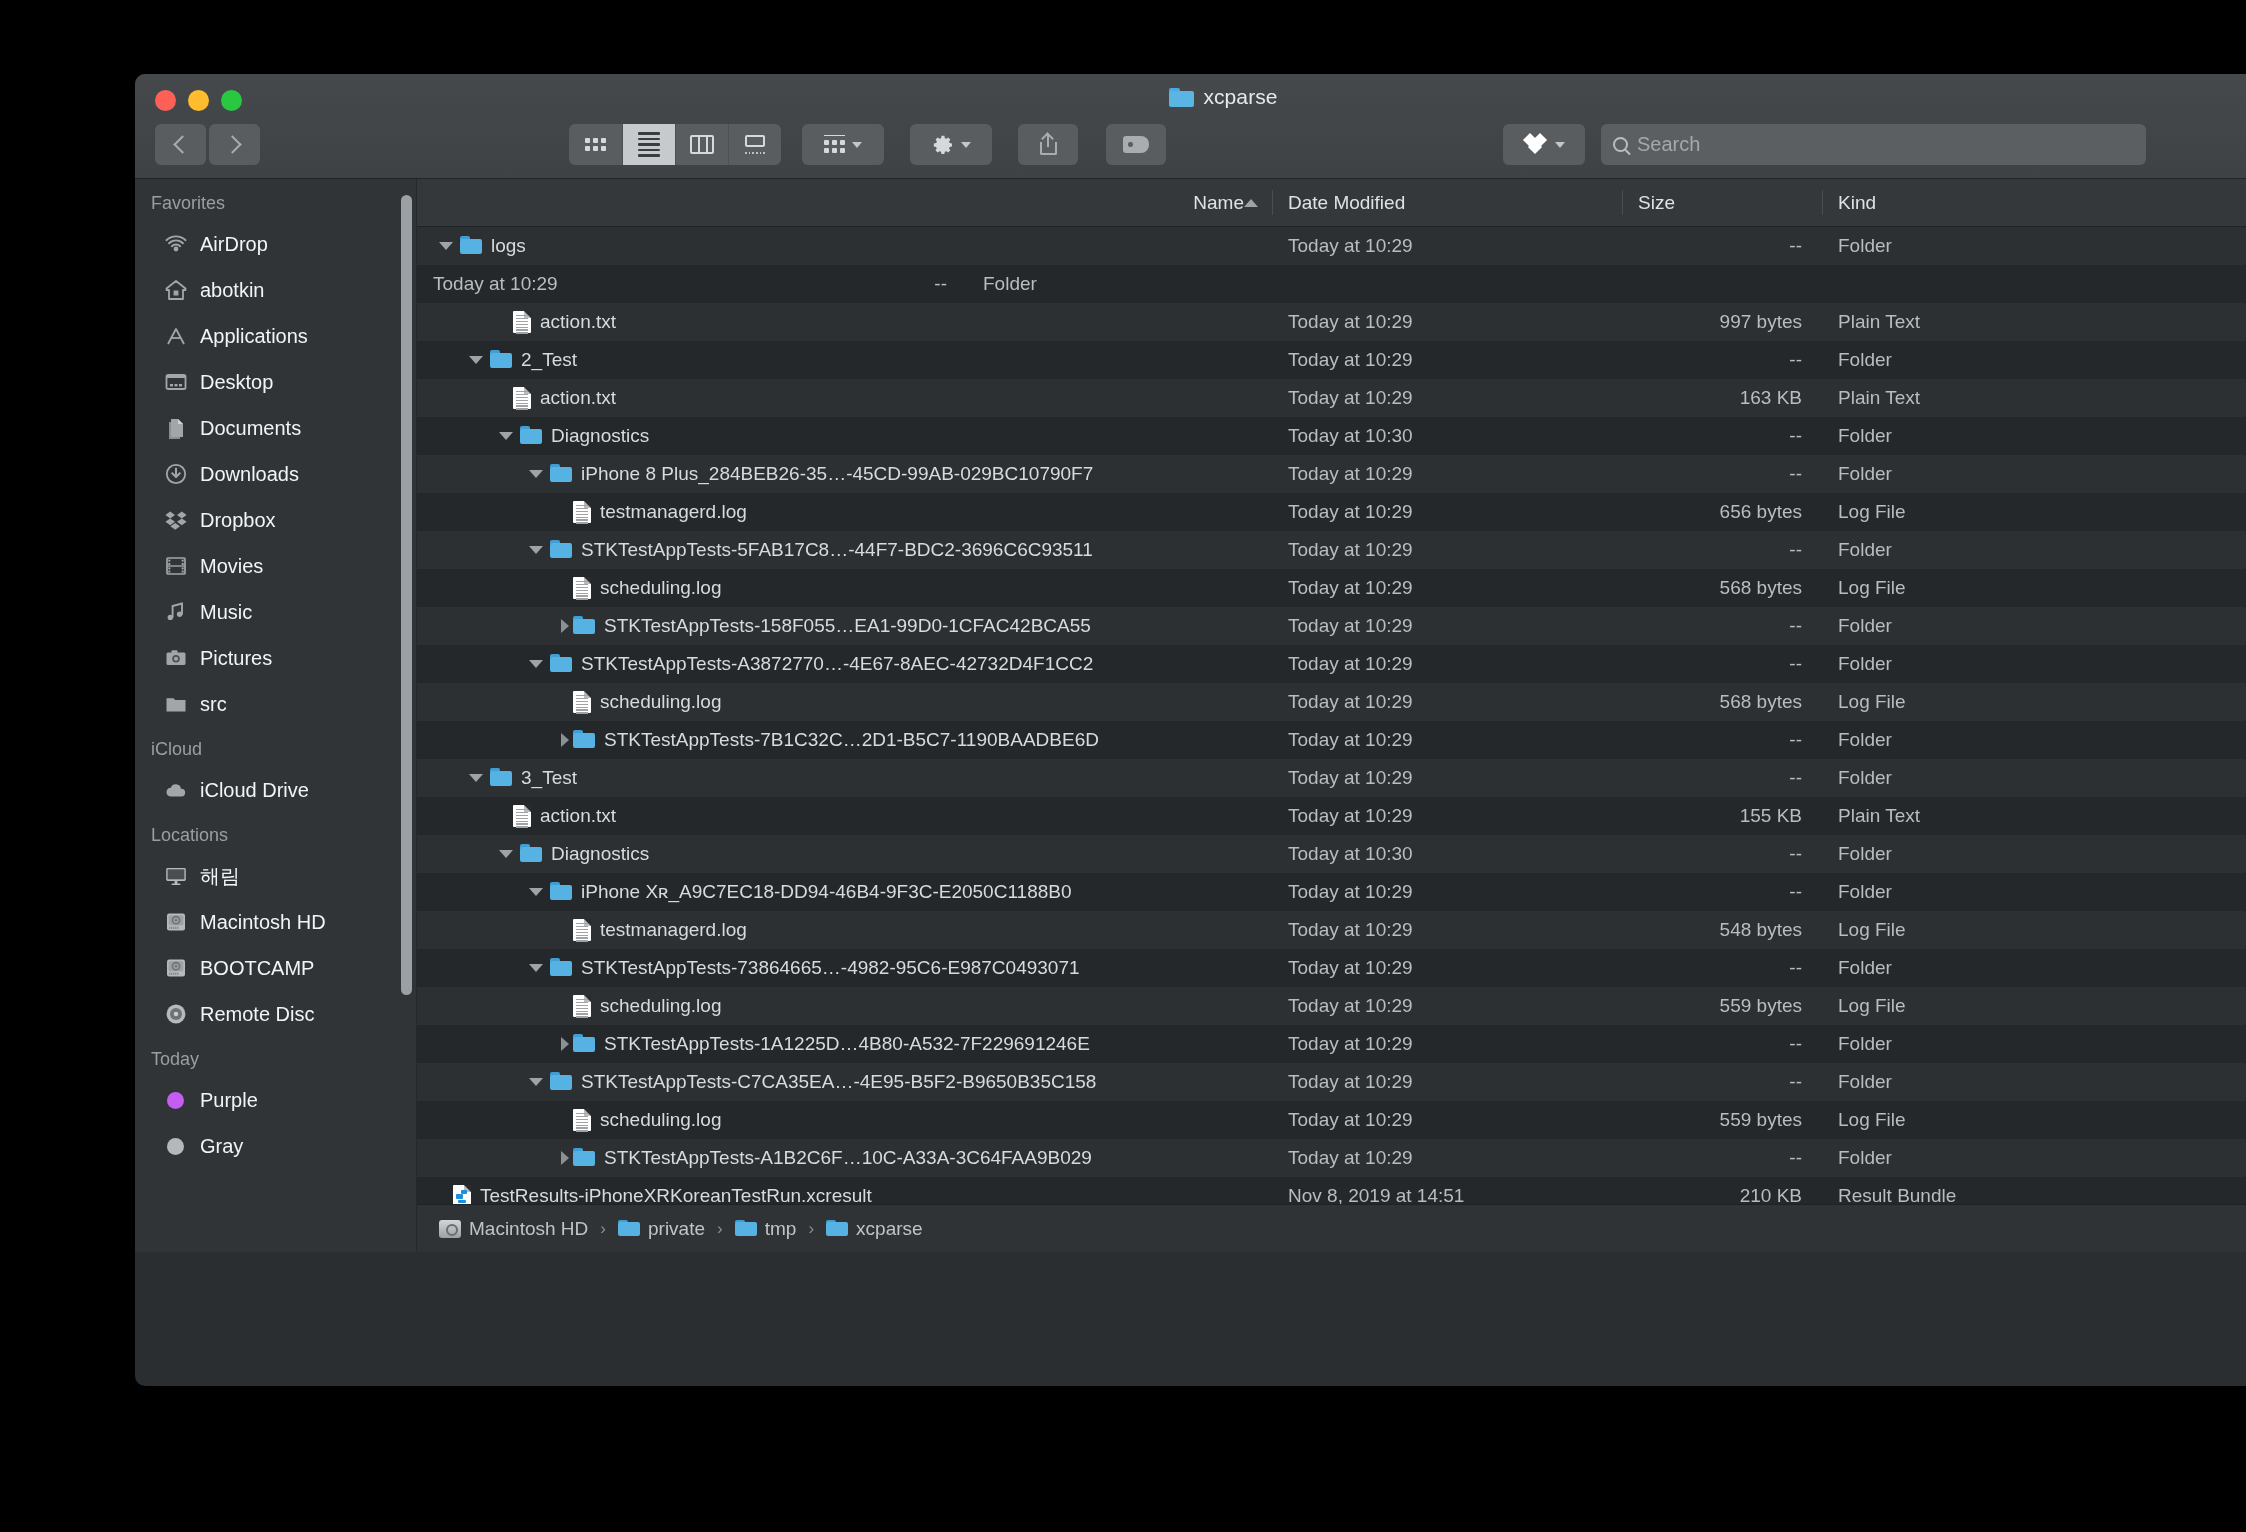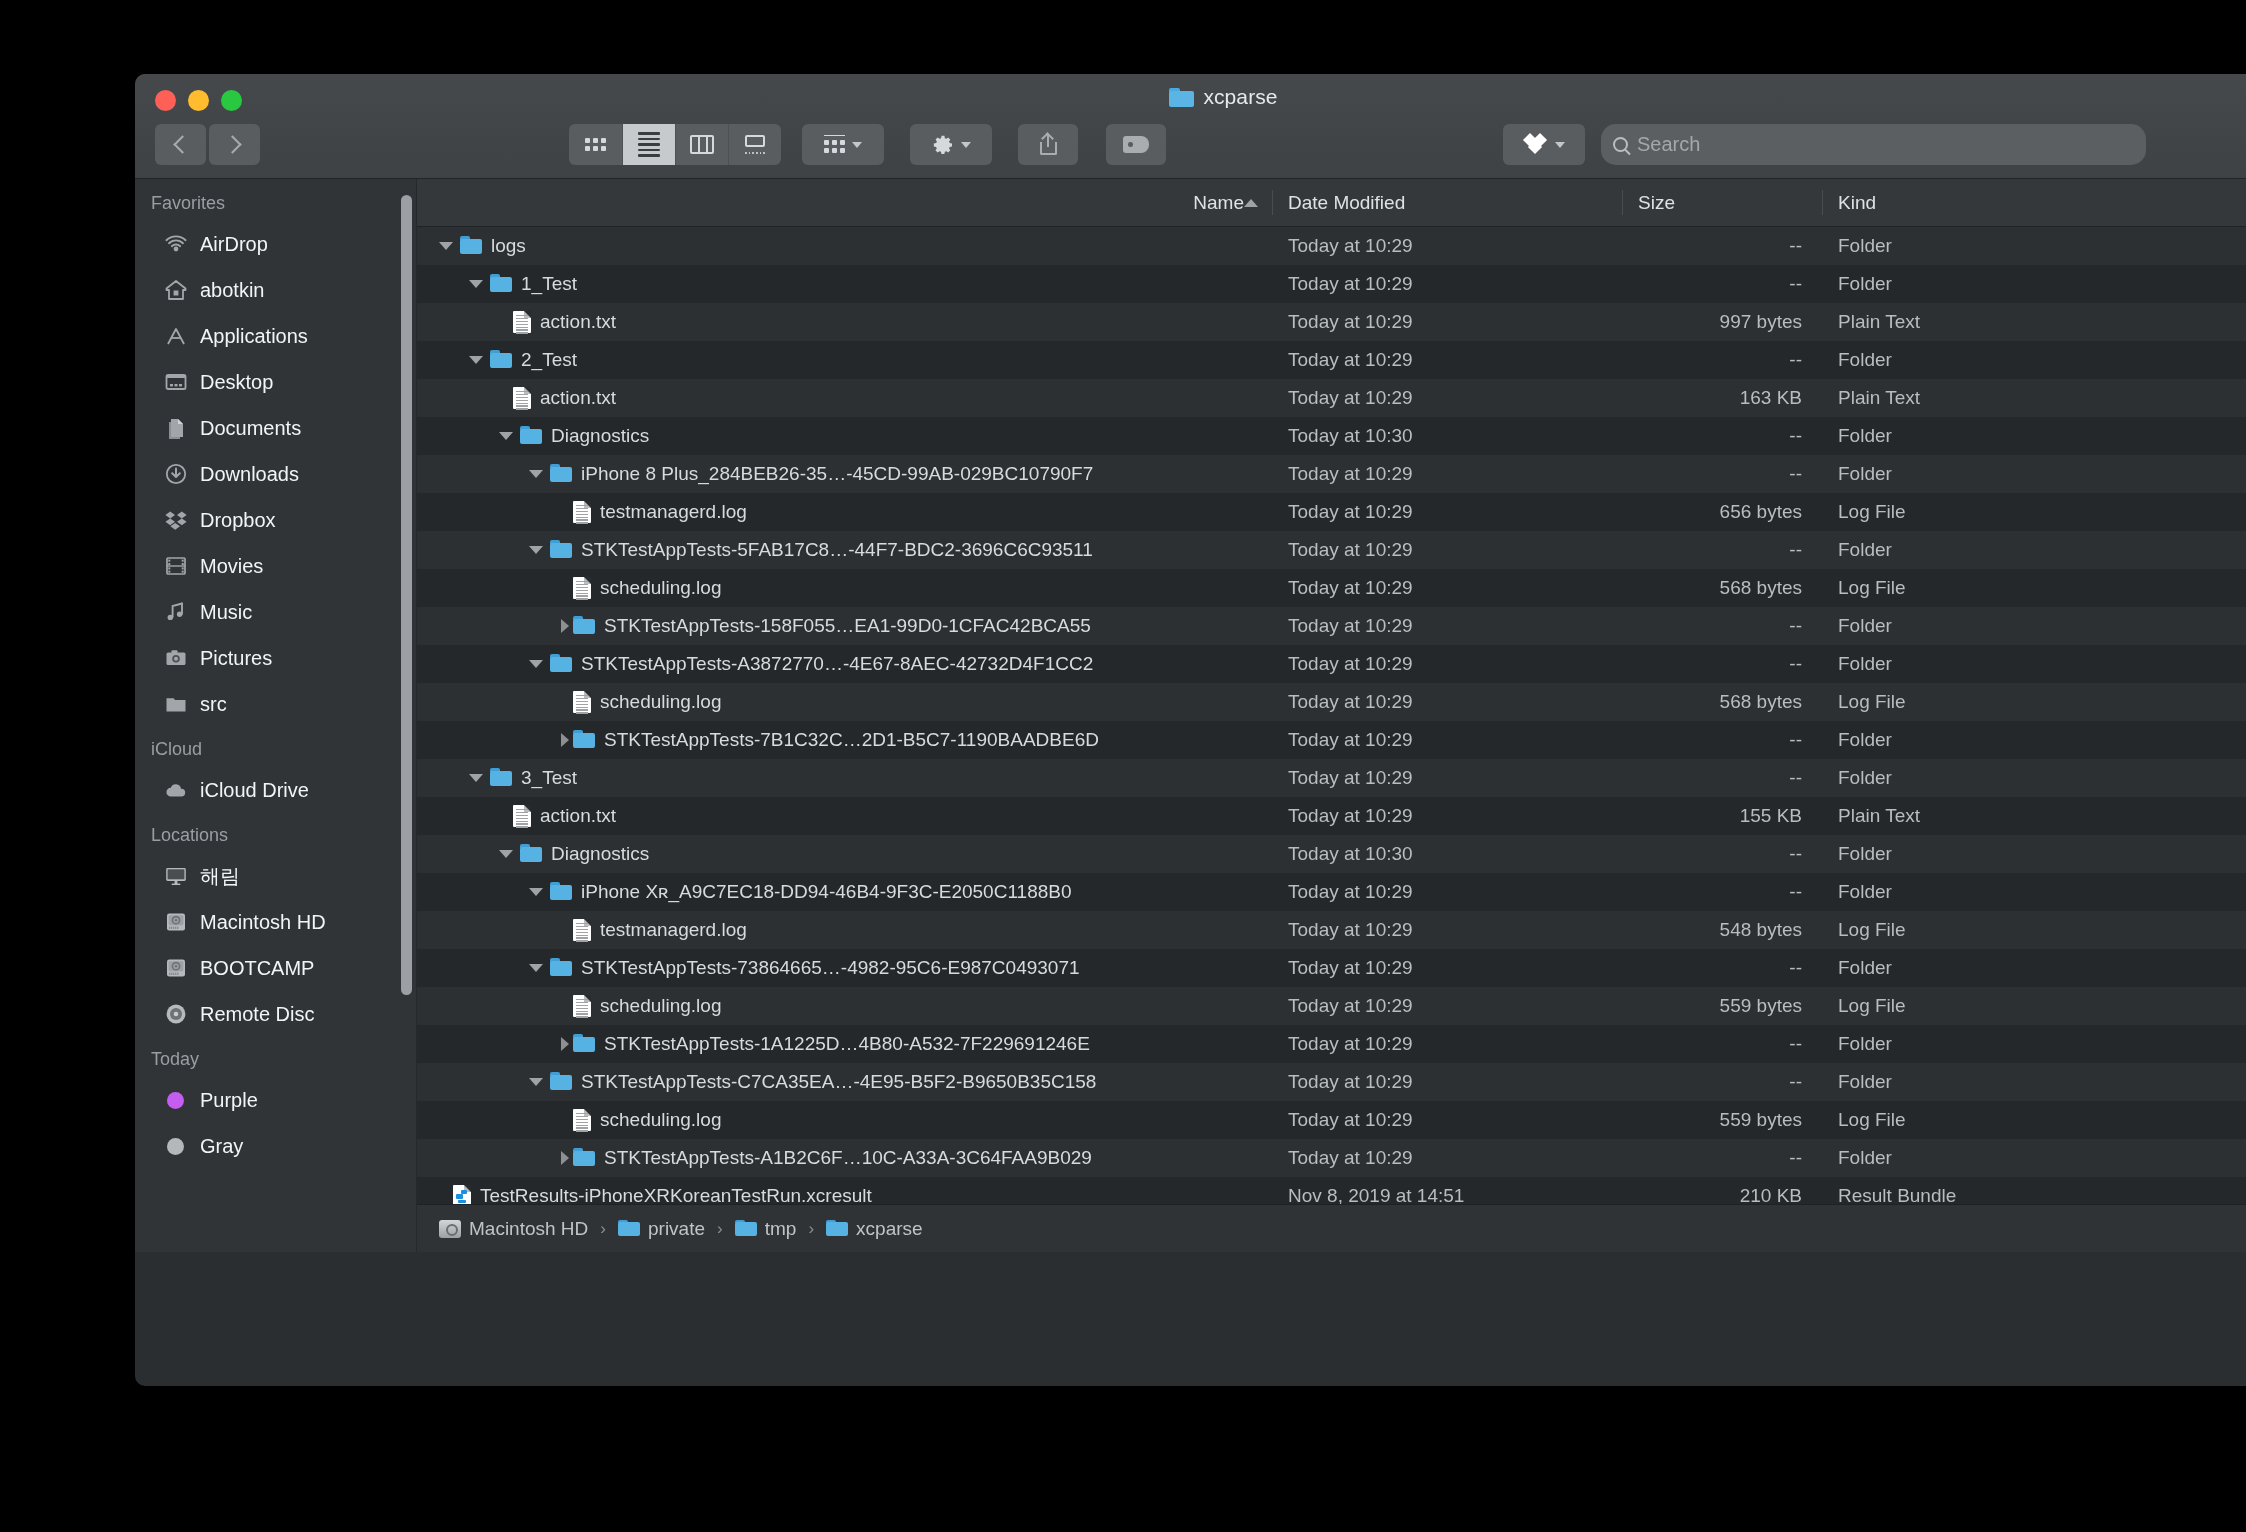--- a/index.html
+++ b/index.html
@@ -114,21 +114,21 @@
   .ico-share .arr{ position:absolute; top:0; left:7px; width:2px; height:13px; background:#a9adb0;}
   .ico-share .arr::before{content:'';position:absolute;top:0;left:-4px;width:7px;height:7px;border-left:2px solid #a9adb0;border-top:2px solid #a9adb0;transform:rotate(45deg);}
   .ico-tag{ width:26px; height:17px; background:#a9adb0; border-radius: 3px 8px 8px 3px; position:relative; }
   .ico-tag::after{content:'';position:absolute;left:5px;top:6px;width:4.5px;height:4.5px;border-radius:50%;background:#5a5e61;}
   .ico-dropbox{ width:24px;height:22px;position:relative; }
   .ico-dropbox i{ position:absolute; width:10px; height:10px; background:#fff; transform: rotate(45deg); }
 
   
   #search-field {
     position: absolute; left: 1466px; width: 545px; height: 41px;
-    background: #5b5f62; border-radius: 15px;
+    background: #5b5f62; border-radius: 6px;
     display: flex; align-items: center; padding-left: 12px; gap: 9px;
   }
   .ico-search { width:15px;height:15px;border:2px solid #b9bdc0;border-radius:50%;position:relative;flex:none; }
   .ico-search::after{content:'';position:absolute;right:-5px;bottom:-3px;width:7px;height:2px;background:#b9bdc0;transform:rotate(45deg);}
   #search-input {
     background: transparent; border: none; outline: none;
     font-family: inherit; font-size: 20px; color: #e6e8ea; width: 480px;
   }
   #search-input::placeholder { color: #a4a8ab; }
 
@@ -585,26 +585,20 @@
               <span style="width: 14px; flex: 0 0 auto;"></span>
               <span class="disclosure open"></span>
               <span class="fi folder"></span>
               <span class="fname">logs</span>
             </div>
             <div class="cell-date">Today at 10:29</div>
             <div class="cell-size">--</div>
             <div class="cell-kind">Folder</div>
           </div>
           <div class="row even">
-            <div class="cell-name">
-              <span style="width: 44px; flex: 0 0 auto;"></span>
-              <span class="disclosure open"></span>
-              <span class="fi folder"></span>
-              <span class="fname">1_Test</span>
-            </div>
             <div class="cell-date">Today at 10:29</div>
             <div class="cell-size">--</div>
             <div class="cell-kind">Folder</div>
           </div>
           <div class="row odd">
             <div class="cell-name">
               <span style="width: 74px; flex: 0 0 auto;"></span>
               <span class="disclosure none"></span>
               <span class="fi doc">
                 <span class="lines">

